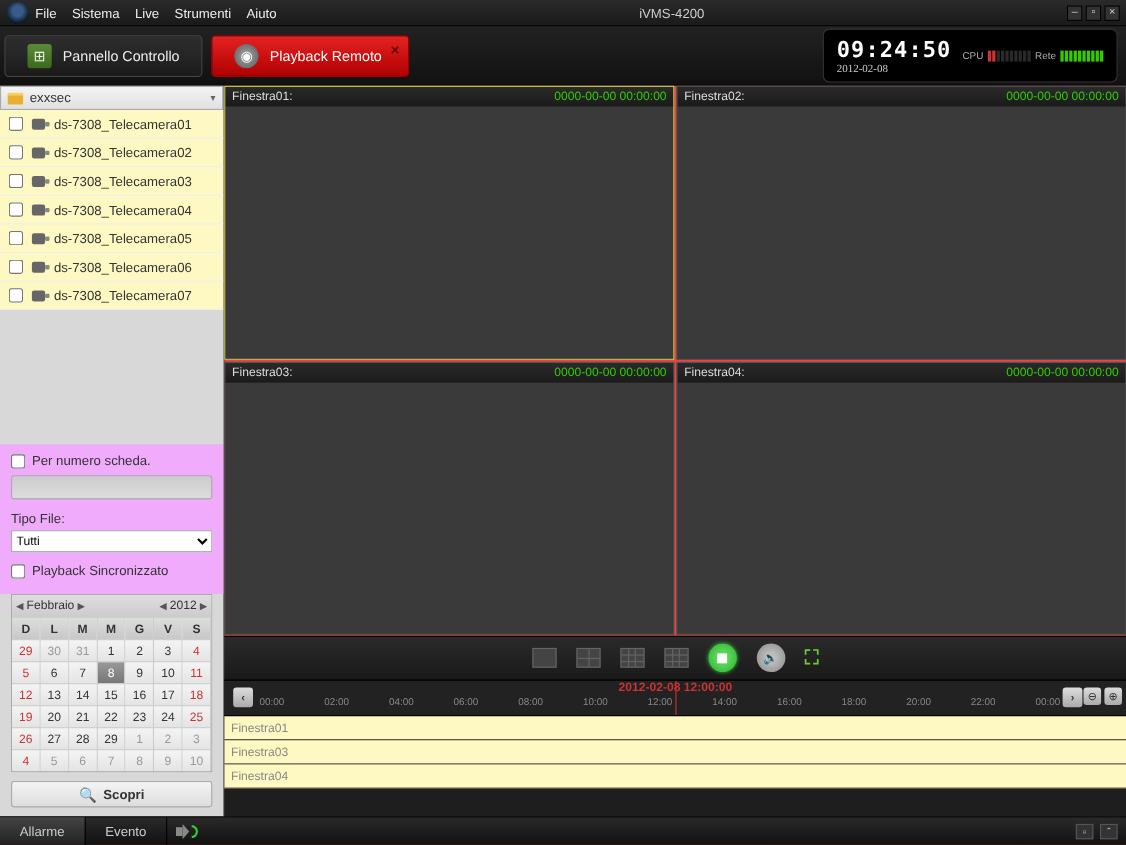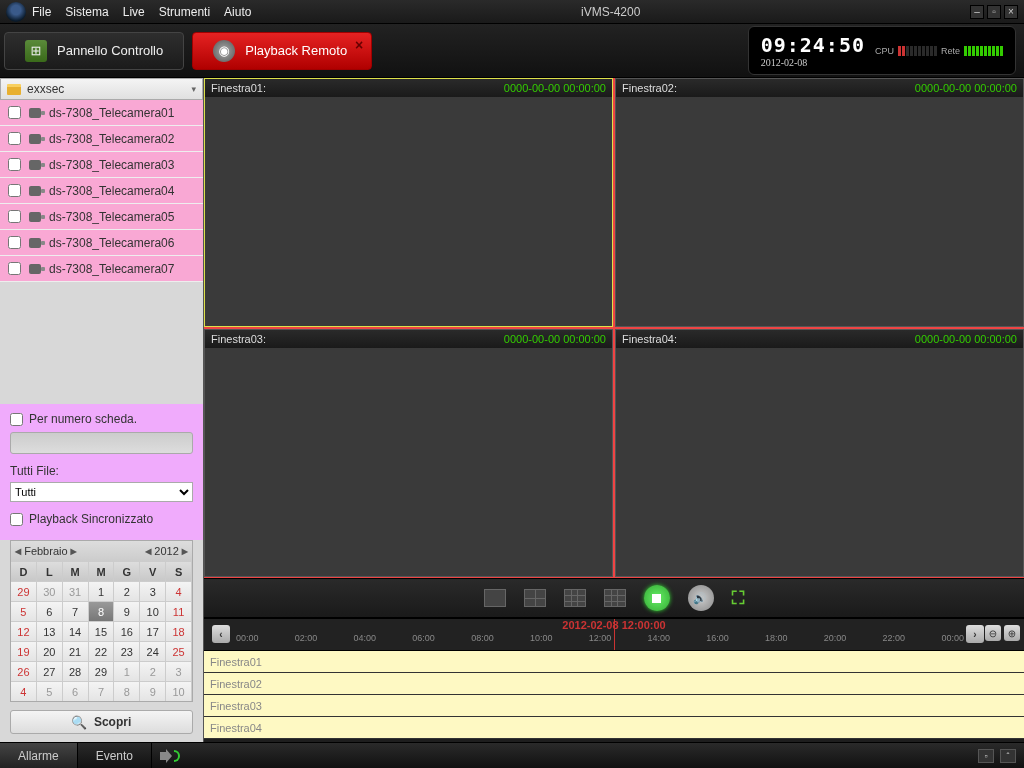--- a/index.html
+++ b/index.html
@@ -37,21 +37,21 @@
 .main { display:flex; height: 664px; }
 .sidebar { width: 204px; background:#d8d8d8; display:flex; flex-direction:column; border-right:1px solid #555;}
 .content { flex:1; display:flex; flex-direction:column; background:#333;}
 
 
 .combo { height:22px; background:linear-gradient(#f4f4f4,#e0e0e0); border:1px solid #aaa; display:flex; align-items:center; padding:0 6px; font-size:12px; color:#333; position:relative;}
 .combo .folder{width:14px;height:11px;background:#e8b030;margin-right:6px;border-radius:1px;border-top:3px solid #f8d060;}
 .combo .arrow{margin-left:auto;font-size:9px;color:#666}
 
 
-.camlist { background:#f9a8d4; flex:0 0 auto;}
+.camlist { background:#fef9c3; flex:0 0 auto;}
 .camrow { height:26px; display:flex; align-items:center; gap:8px; padding:0 8px; border-bottom:1px solid #eee; font-size:12px; color:#333;}
 .camrow input[type=checkbox]{width:13px;height:13px}
 .camrow .cam-ic{width:12px;height:10px;background:#666;border-radius:2px;position:relative}
 .camrow .cam-ic::after{content:"";width:4px;height:4px;background:#888;position:absolute;right:-4px;top:3px;border-radius:1px}
 
 .sidebar .filler{flex:1;background:#d8d8d8}
 
 
 .filters{padding:8px 10px; background:#f0abfc; font-size:12px; color:#333;}
 .filters .chk{display:flex;align-items:center;gap:6px;margin-bottom:6px}
@@ -238,21 +238,21 @@
           <span>ds-7308_Telecamera07</span>
         </div>
       </div>
     <div class="filler"></div>
     <div class="filters">
       <div class="chk">
           <input type="checkbox" style="">
           <span>Per numero scheda.</span>
         </div>
       <input type="text" style="">
-      <label class="lbl">Tutti File:</label>
+      <label class="lbl">Tipo File:</label>
       <select><option>Tutti</option></select>
       <div class="chk">
           <input type="checkbox" style="">
           <span>Playback Sincronizzato</span>
         </div>
     </div>
     <div class="calendar">
       <div class="calhdr">
         <span>
             <b>◀</b> 
@@ -389,23 +389,20 @@
           <div>⊖</div>
           <div>⊕</div>
         </div>
         <div class="vline"></div>
       </div>
       <div id="tlrows">
           <div class="tlrow">
             <span class="lab">Finestra01</span>
           </div>
           <div class="tlrow">
-            <span class="lab">Finestra02</span>
-          </div>
-          <div class="tlrow">
             <span class="lab">Finestra03</span>
           </div>
           <div class="tlrow">
             <span class="lab">Finestra04</span>
           </div>
         </div>
     </div>
   </div>
 </div>
 

